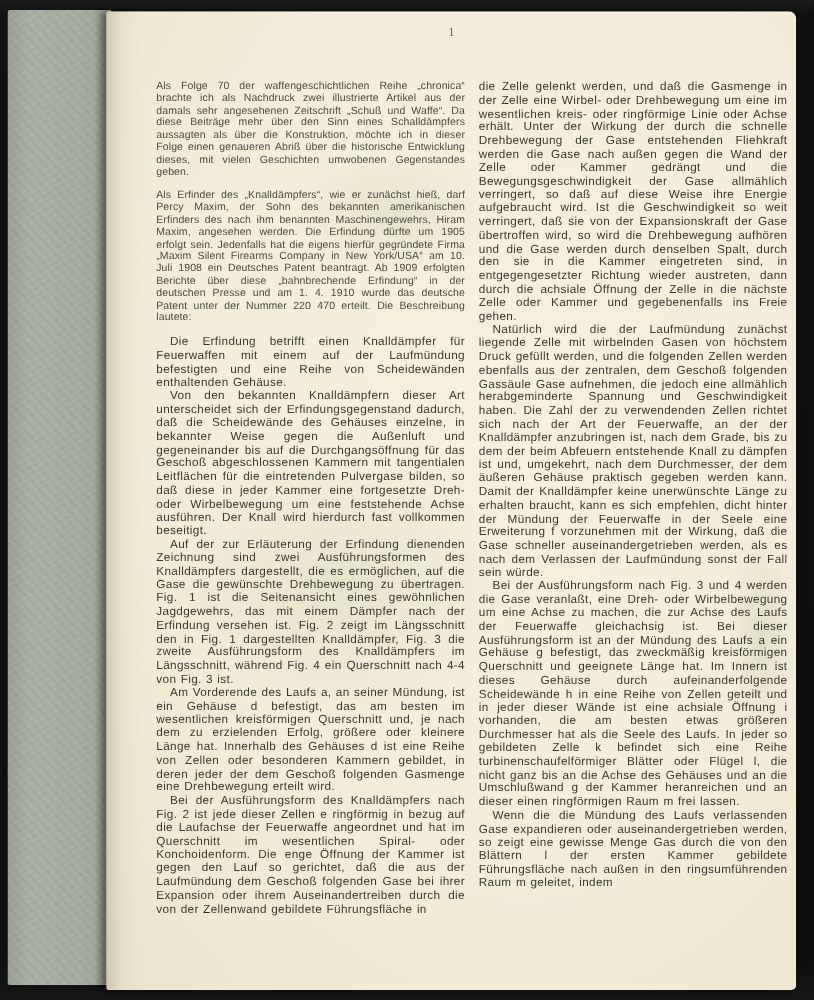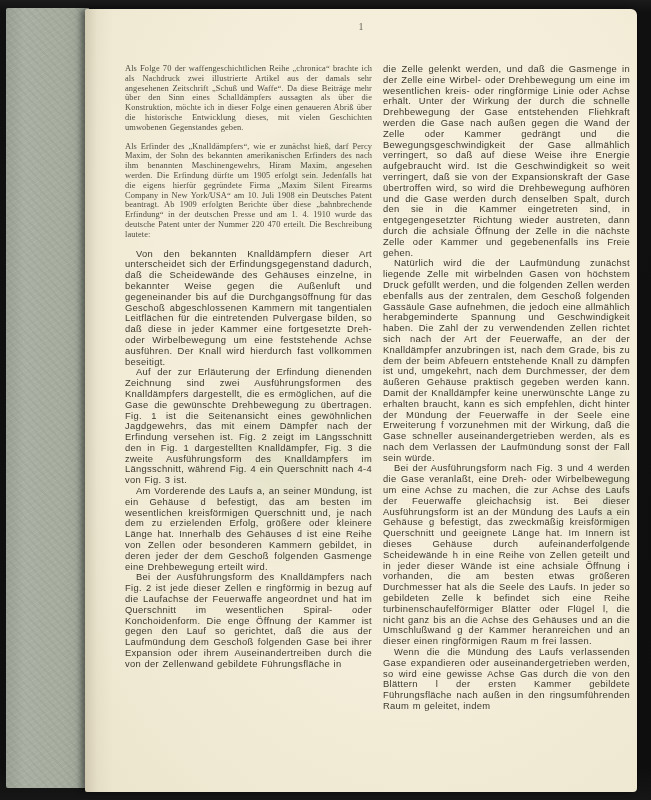--- a/index.html
+++ b/index.html
@@ -58,21 +58,21 @@
     position: absolute;
     left: 40px;
     top: 55px;
     width: 505px;
     display: flex;
     gap: 11px;
   }
   .col { width: 247px; }
   p { margin: 0; }
   .sans {
-    font-family: Liberation Serif, serif;
+    font-family: Liberation Sans, sans-serif;
     font-size: 8.4px;
     line-height: 9.8px;
     letter-spacing: 0.1px;
     word-spacing: 0.9px;
     text-align: justify;
     color: #4c4a41;
     margin-bottom: 9px;
   }
   .serif {
     font-family: Liberation Sans, sans-serif;
@@ -117,28 +117,29 @@
 
     <div class="ghost ghost-a"></div>
     <div class="ghost ghost-b"></div>
     <div class="ghost ghost-c"></div>
 
     <div class="text-grid">
 
       <div class="col">
         <p class="sans">Als Folge 70 der waffengeschichtlichen Reihe „chronica“ brachte ich als Nachdruck zwei illustrierte Artikel aus der damals sehr angesehenen Zeitschrift „Schuß und Waffe“. Da diese Beiträge mehr über den Sinn eines Schalldämpfers aussagten als über die Konstruktion, möchte ich in dieser Folge einen genaueren Abriß über die historische Entwicklung dieses, mit vielen Geschichten umwobenen Gegenstandes geben.</p>
         <p class="sans">Als Erfinder des „Knalldämpfers“, wie er zunächst hieß, darf Percy Maxim, der Sohn des bekannten amerikanischen Erfinders des nach ihm benannten Maschinengewehrs, Hiram Maxim, angesehen werden. Die Erfindung dürfte um 1905 erfolgt sein. Jedenfalls hat die eigens hierfür gegründete Firma „Maxim Silent Firearms Company in New York/USA“ am 10. Juli 1908 ein Deutsches Patent beantragt. Ab 1909 erfolgten Berichte über diese „bahnbrechende Erfindung“ in der deutschen Presse und am 1. 4. 1910 wurde das deutsche Patent unter der Nummer 220 470 erteilt. Die Beschreibung lautete:</p>
+        <p class="serif indent serif-start">Die Erfindung betrifft einen Knalldämpfer für Feuerwaffen mit einem auf der Laufmündung befestigten und eine Reihe von Scheidewänden enthaltenden Gehäuse.</p>
         <p class="serif indent">Von den bekannten Knalldämpfern dieser Art unterscheidet sich der Erfindungsgegenstand dadurch, daß die Scheidewände des Gehäuses einzelne, in bekannter Weise gegen die Außenluft und gegeneinander bis auf die Durchgangsöffnung für das Geschoß abgeschlossenen Kammern mit tangentialen Leitflächen für die eintretenden Pulvergase bilden, so daß diese in jeder Kammer eine fortgesetzte Dreh- oder Wirbelbewegung um eine feststehende Achse ausführen. Der Knall wird hierdurch fast vollkommen beseitigt.</p>
         <p class="serif indent">Auf der zur Erläuterung der Erfindung dienenden Zeichnung sind zwei Ausführungsformen des Knalldämpfers dargestellt, die es ermöglichen, auf die Gase die gewünschte Drehbewegung zu übertragen. Fig. 1 ist die Seitenansicht eines gewöhnlichen Jagdgewehrs, das mit einem Dämpfer nach der Erfindung versehen ist. Fig. 2 zeigt im Längsschnitt den in Fig. 1 dargestellten Knalldämpfer, Fig. 3 die zweite Ausführungsform des Knalldämpfers im Längsschnitt, während Fig. 4 ein Querschnitt nach 4-4 von Fig. 3 ist.</p>
         <p class="serif indent">Am Vorderende des Laufs a, an seiner Mündung, ist ein Gehäuse d befestigt, das am besten im wesentlichen kreisförmigen Querschnitt und, je nach dem zu erzielenden Erfolg, größere oder kleinere Länge hat. Innerhalb des Gehäuses d ist eine Reihe von Zellen oder besonderen Kammern gebildet, in deren jeder der dem Geschoß folgenden Gasmenge eine Drehbewegung erteilt wird.</p>
         <p class="serif indent">Bei der Ausführungsform des Knalldämpfers nach Fig. 2 ist jede dieser Zellen e ringförmig in bezug auf die Laufachse der Feuerwaffe angeordnet und hat im Querschnitt im wesentlichen Spiral- oder Konchoidenform. Die enge Öffnung der Kammer ist gegen den Lauf so gerichtet, daß die aus der Laufmündung dem Geschoß folgenden Gase bei ihrer Expansion oder ihrem Auseinandertreiben durch die von der Zellenwand gebildete Führungsfläche in</p>
       </div>
 
       <div class="col">
         <p class="serif">die Zelle gelenkt werden, und daß die Gasmenge in der Zelle eine Wirbel- oder Drehbewegung um eine im wesentlichen kreis- oder ringförmige Linie oder Achse erhält. Unter der Wirkung der durch die schnelle Drehbewegung der Gase entstehenden Fliehkraft werden die Gase nach außen gegen die Wand der Zelle oder Kammer gedrängt und die Bewegungsgeschwindigkeit der Gase allmählich verringert, so daß auf diese Weise ihre Energie aufgebraucht wird. Ist die Geschwindigkeit so weit verringert, daß sie von der Expansionskraft der Gase übertroffen wird, so wird die Drehbewegung aufhören und die Gase werden durch denselben Spalt, durch den sie in die Kammer eingetreten sind, in entgegengesetzter Richtung wieder austreten, dann durch die achsiale Öffnung der Zelle in die nächste Zelle oder Kammer und gegebenenfalls ins Freie gehen.</p>
         <p class="serif indent">Natürlich wird die der Laufmündung zunächst liegende Zelle mit wirbelnden Gasen von höchstem Druck gefüllt werden, und die folgenden Zellen werden ebenfalls aus der zentralen, dem Geschoß folgenden Gassäule Gase aufnehmen, die jedoch eine allmählich herabgeminderte Spannung und Geschwindigkeit haben. Die Zahl der zu verwendenden Zellen richtet sich nach der Art der Feuerwaffe, an der der Knalldämpfer anzubringen ist, nach dem Grade, bis zu dem der beim Abfeuern entstehende Knall zu dämpfen ist und, umgekehrt, nach dem Durchmesser, der dem äußeren Gehäuse praktisch gegeben werden kann. Damit der Knalldämpfer keine unerwünschte Länge zu erhalten braucht, kann es sich empfehlen, dicht hinter der Mündung der Feuerwaffe in der Seele eine Erweiterung f vorzunehmen mit der Wirkung, daß die Gase schneller auseinandergetrieben werden, als es nach dem Verlassen der Laufmündung sonst der Fall sein würde.</p>
         <p class="serif indent">Bei der Ausführungsform nach Fig. 3 und 4 werden die Gase veranlaßt, eine Dreh- oder Wirbelbewegung um eine Achse zu machen, die zur Achse des Laufs der Feuerwaffe gleichachsig ist. Bei dieser Ausführungsform ist an der Mündung des Laufs a ein Gehäuse g befestigt, das zweckmäßig kreisförmigen Querschnitt und geeignete Länge hat. Im Innern ist dieses Gehäuse durch aufeinanderfolgende Scheidewände h in eine Reihe von Zellen geteilt und in jeder dieser Wände ist eine achsiale Öffnung i vorhanden, die am besten etwas größeren Durchmesser hat als die Seele des Laufs. In jeder so gebildeten Zelle k befindet sich eine Reihe turbinenschaufelförmiger Blätter oder Flügel l, die nicht ganz bis an die Achse des Gehäuses und an die Umschlußwand g der Kammer heranreichen und an dieser einen ringförmigen Raum m frei lassen.</p>
-        <p class="serif indent">Wenn die die Mündung des Laufs verlassenden Gase expandieren oder auseinandergetrieben werden, so wird eine gewisse Achse Gas durch die von den Blättern l der ersten Kammer gebildete Führungsfläche nach außen in den ringsumführenden Raum m geleitet, indem</p>
+        <p class="serif indent">Wenn die die Mündung des Laufs verlassenden Gase expandieren oder auseinandergetrieben werden, so zeigt eine gewisse Menge Gas durch die von den Blättern l der ersten Kammer gebildete Führungsfläche nach außen in den ringsumführenden Raum m geleitet, indem</p>
       </div>
 
     </div>
   </div>
 </div>
 
 </body></html>

